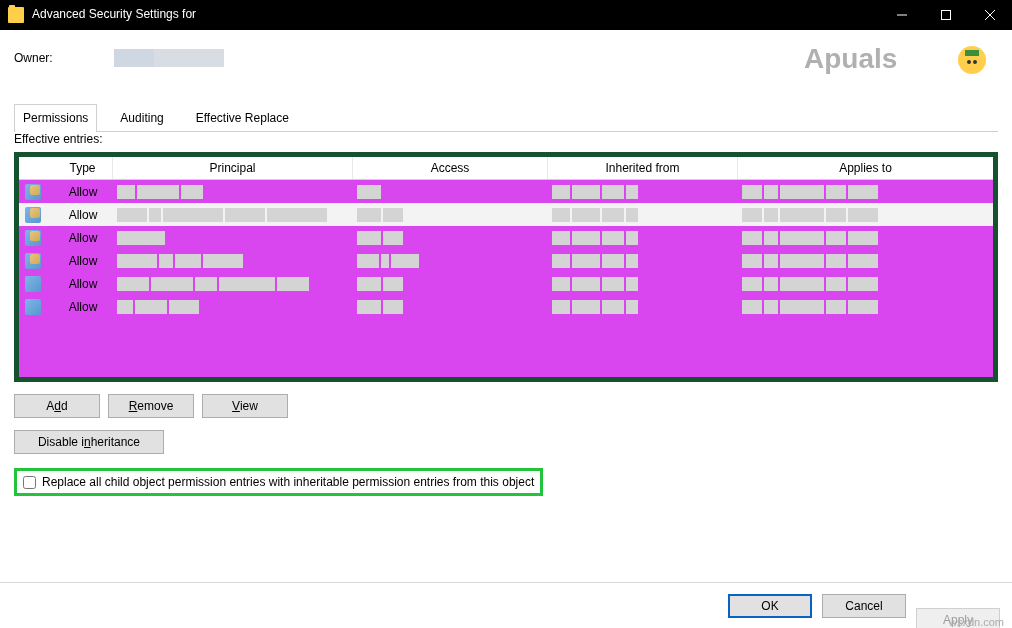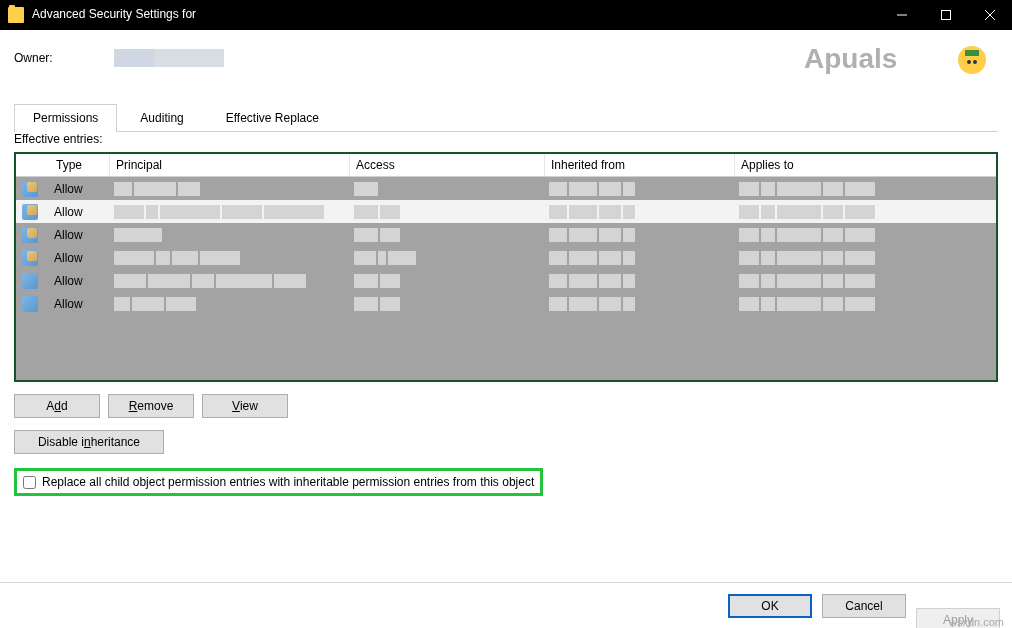--- a/index.html
+++ b/index.html
@@ -12,26 +12,26 @@
     .window-controls { position:absolute; right:0; top:0; display:flex; }
     .window-controls .wc { width: 44px; height:30px; display:flex; align-items:center; justify-content:center; color:#fff; }
     .window-controls .wc svg{ stroke:#fff; fill:none; }
     .content { padding: 14px 14px 0 14px; position: relative; }
     .owner-row { display:flex; align-items:center; height: 28px; margin-bottom: 31px; }
     .owner-label { width: 100px; }
     .owner-value { width: 110px; height: 18px; background: #d8dde4; border-left: 40px solid #cfd7e2; }
     .logo { position:absolute; right: 22px; top: 8px; }
     .logo svg text{ font-family: Arial, sans-serif; }
     .tabs { display:flex; border-bottom: 1px solid #d0d0d0; position: relative; }
-    .tab { padding: 6px 18px; border: 1px solid #d0d0d0; border-bottom: none; background: #fff; margin-right: 4px; position: relative; top: 1px; cursor: default; }
+    .tab { padding: 6px 8px; border: 1px solid #d0d0d0; border-bottom: none; background: #fff; margin-right: 14px; position: relative; top: 1px; cursor: default; }
     .tab.inactive { border-color: transparent; top:0; padding-top:7px;}
     .tab.active { background:#fff; z-index:2; }
     .info-text { margin-top: 16px; margin-bottom: 14px; }
     .entries-label { margin-bottom: 6px; }
-    .grid { border: 2px solid #14532d; height: 230px; background:#a3a3a3; }
+    .grid { border: 5px solid #14532d; height: 230px; background:#d946ef;text-align:center; }
     .grid-head { display:flex; border-bottom: 1px solid #d0d0d0; background:#fff; }
     .gh { padding: 4px 6px; border-right: 1px solid #e8e8e8; font-weight: normal; }
     .gh.icon { width: 34px; border-right: none;}
     .gh.type { width: 60px; }
     .gh.principal { width: 240px; }
     .gh.access { width: 195px; }
     .gh.inherited { width: 190px; }
     .gh.applies { flex: 1; border-right:none; }
     .grid-body .row { display:flex; align-items:center; height: 23px; padding: 0 2px; }
     .grid-body .row.sel { background: #f3f3f3; }

